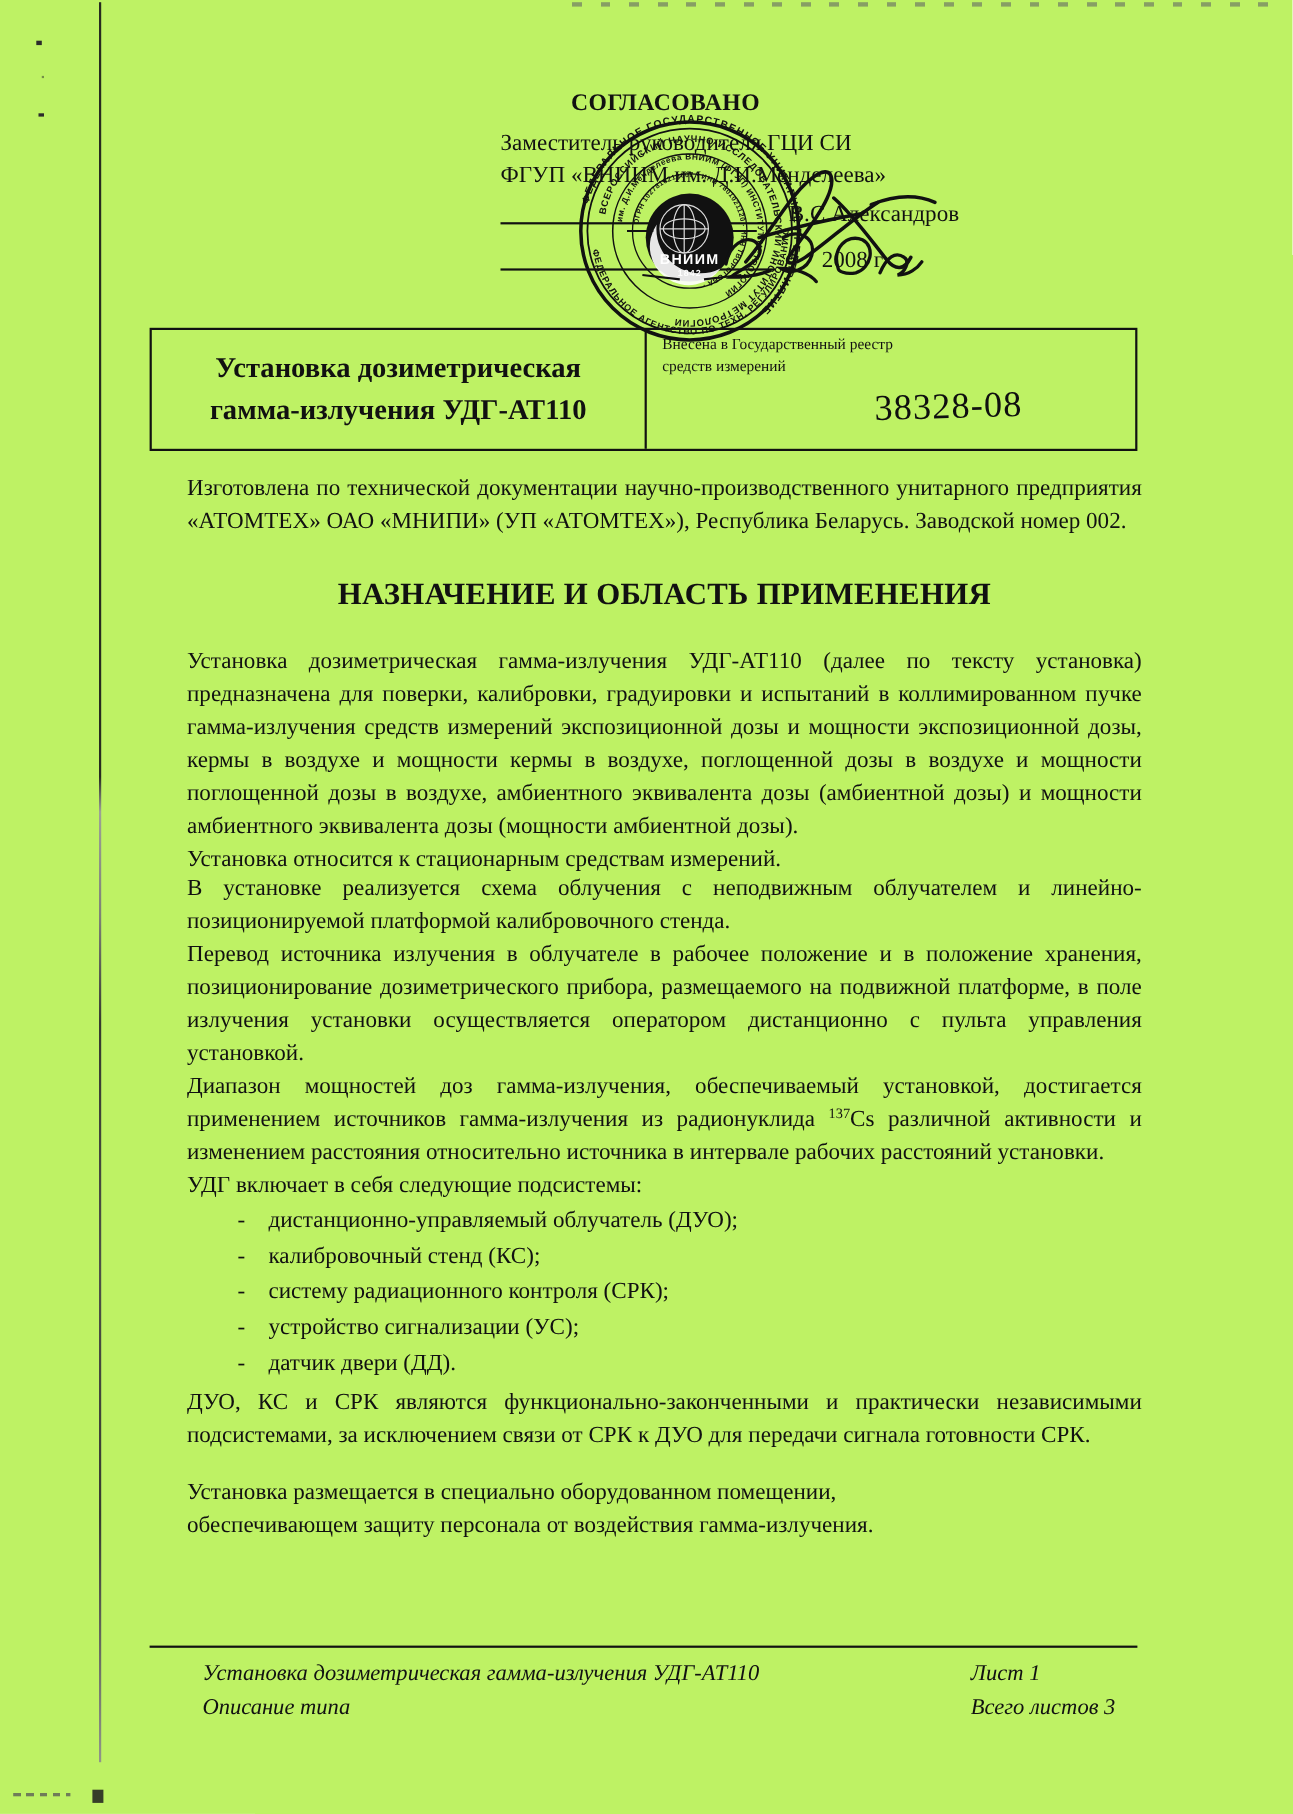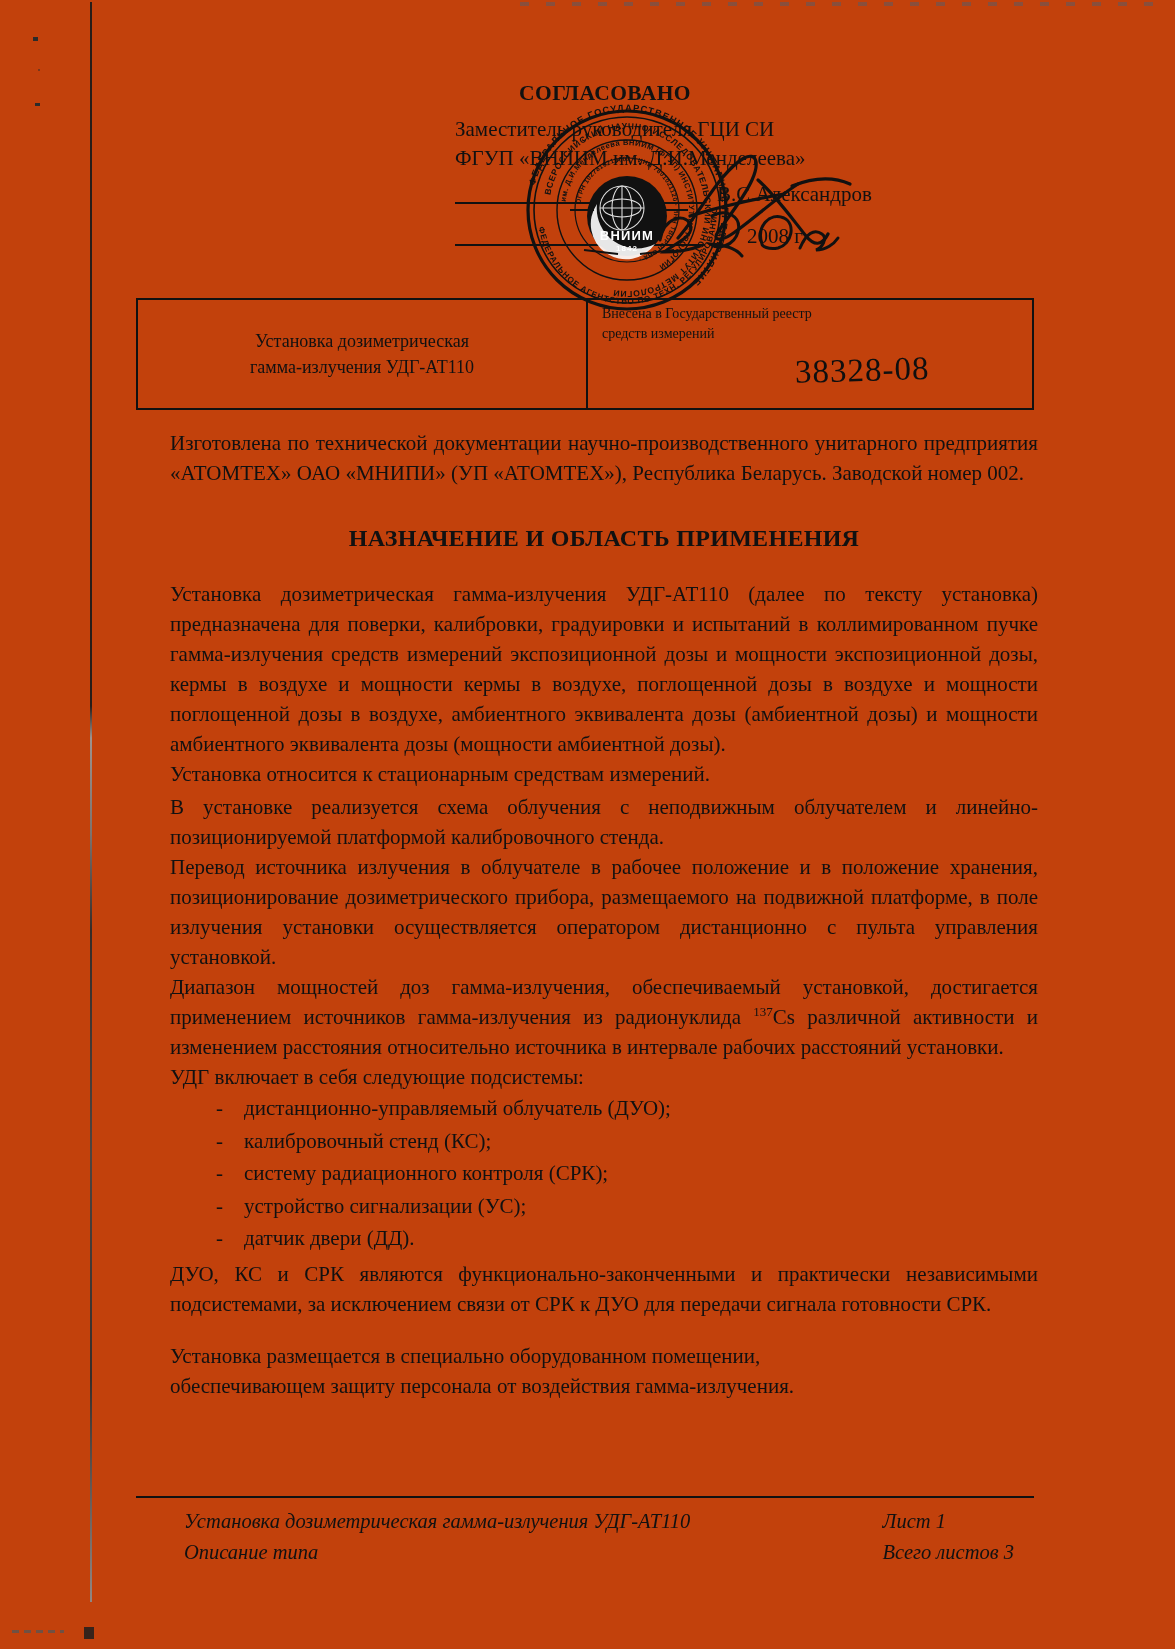--- a/index.html
+++ b/index.html
@@ -10,21 +10,21 @@
   }
   body {
     font-family: "Liberation Serif", "DejaVu Serif", serif;
     color: #111111;
   }
 
   .page {
     position: relative;
     width: 1175px;
     height: 1649px;
-    background: #c2410c;
+    background: #bef264;
     overflow: hidden;
   }
 
   
   .scan-edge-line {
     position: absolute;
     left: 90px;
     top: 2px;
     width: 2px;
     height: 1600px;
@@ -168,22 +168,22 @@
     width: 450px;
     box-sizing: border-box;
     border-right: 2px solid #111;
     display: flex;
     align-items: center;
     justify-content: center;
     text-align: center;
     padding: 0 16px;
   }
   .reg-left-text {
-    font-weight: normal;
-    font-size: 18px;
+    font-weight: bold;
+    font-size: 26px;
     line-height: 1.45;
   }
   .reg-right {
     flex: 1;
     box-sizing: border-box;
     padding: 4px 0 0 14px;
     font-size: 14px;
     line-height: 1.42;
   }
   .reg-num-row {
@@ -209,21 +209,21 @@
     line-height: 1.43;
     text-align: justify;
   }
   .body-block p {
     margin: 0;
     text-indent: 0;
   }
   .p-indent { text-indent: 46px; }
   .hdr {
     font-weight: bold;
-    font-size: 24px;
+    font-size: 28px;
     text-align: center;
     letter-spacing: .3px;
   }
 
   .sub-list {
     list-style: none;
     margin: 0;
     padding: 0;
   }
   .sub-list li {

